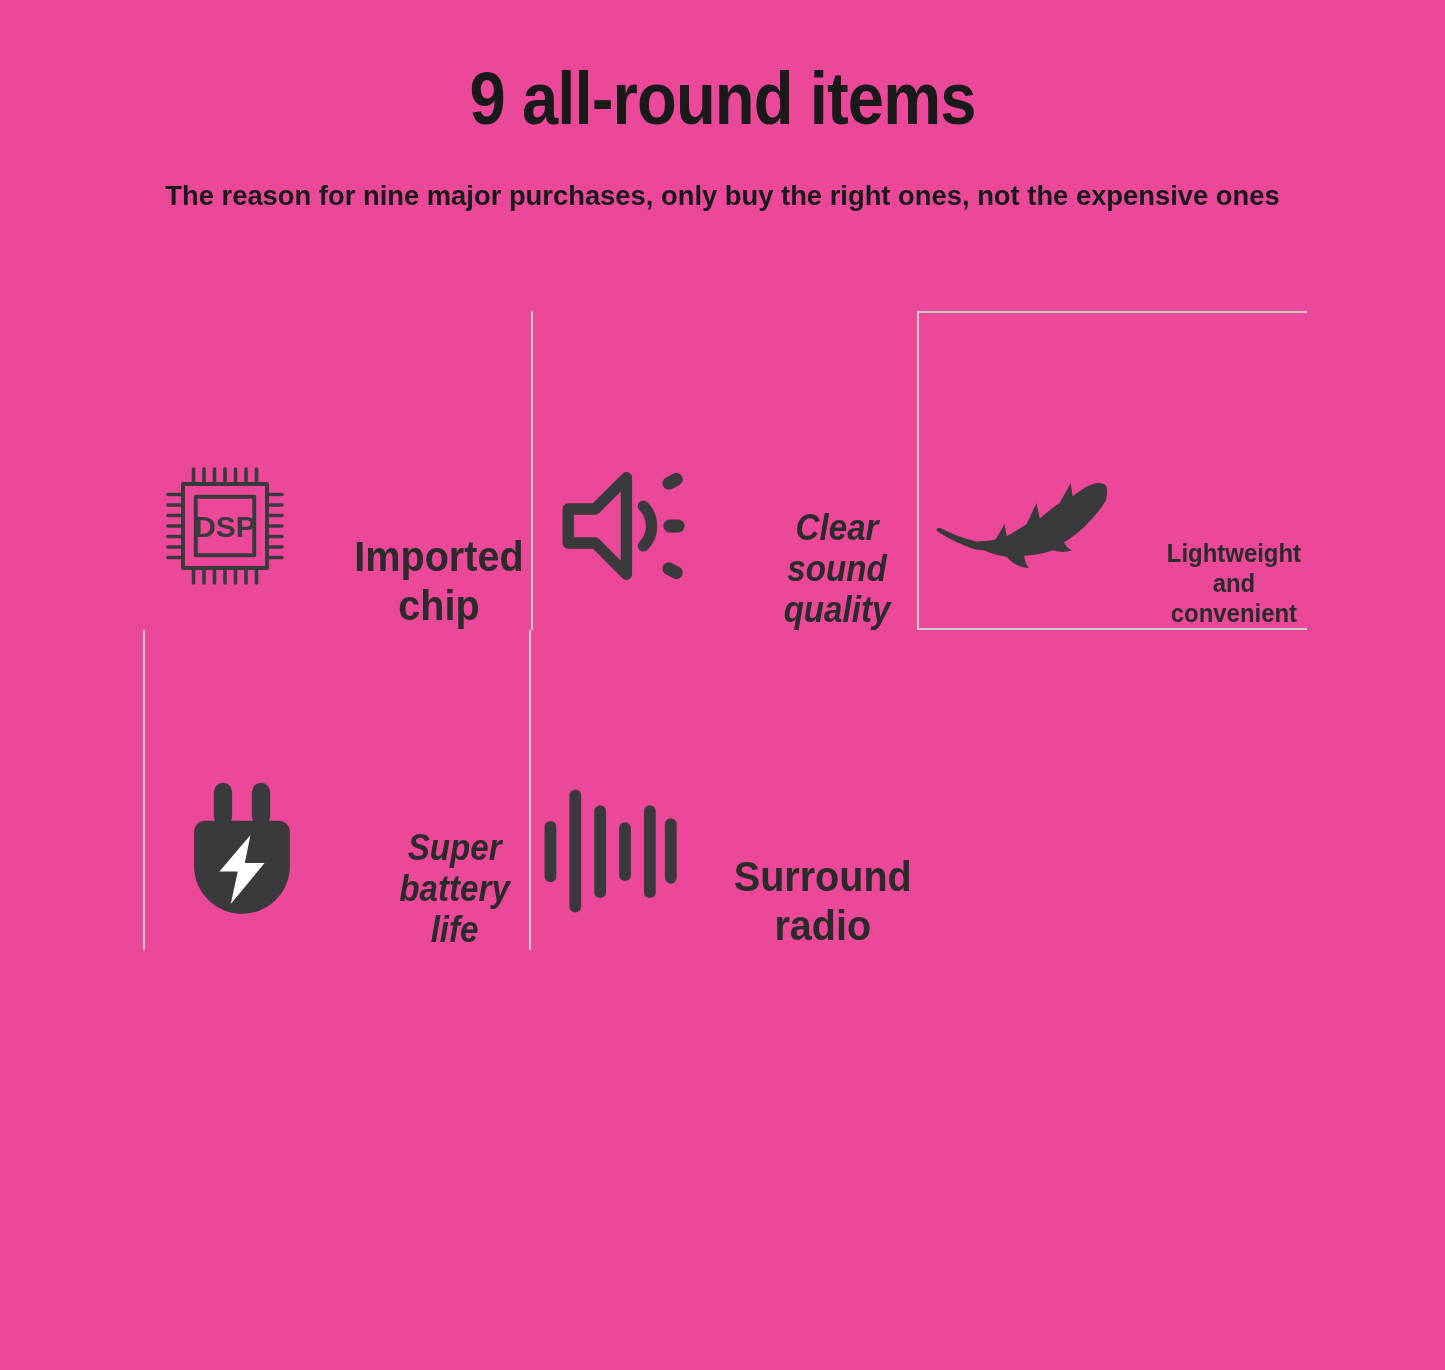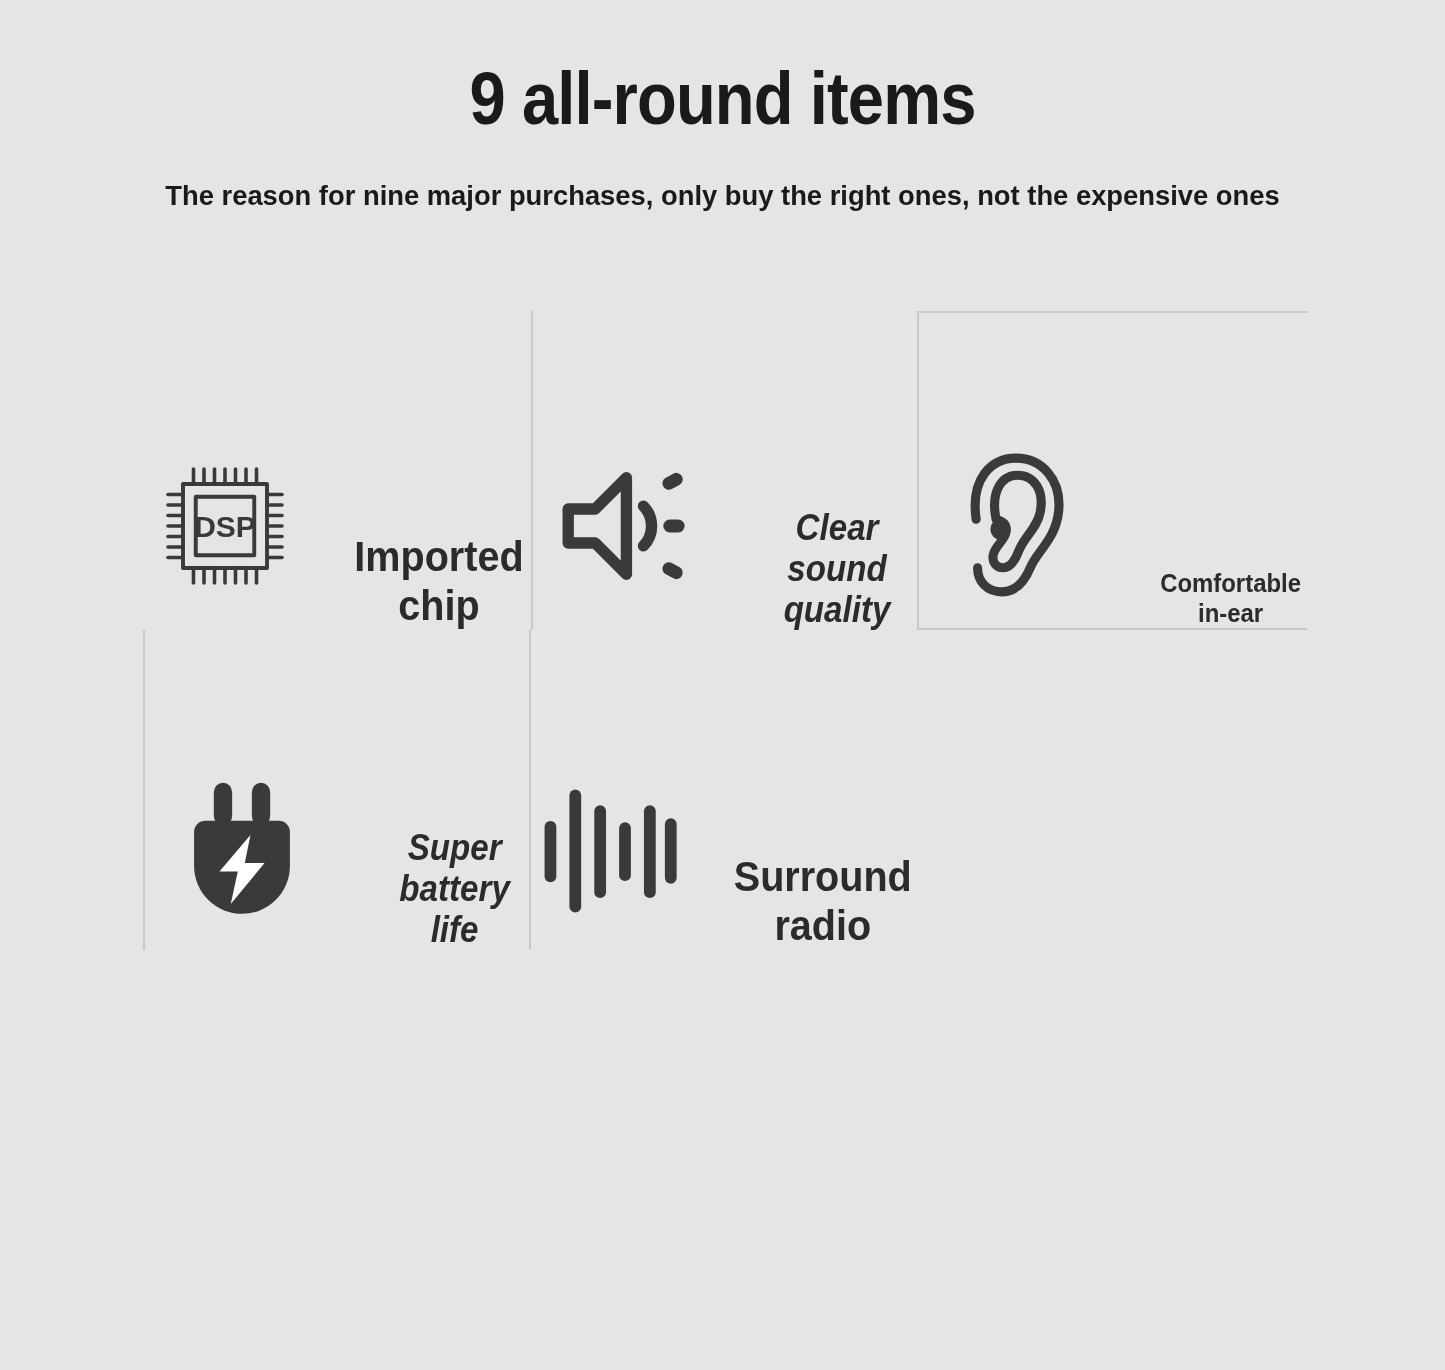--- a/index.html
+++ b/index.html
@@ -9,21 +9,21 @@
     height: 1370px;
     background: #ffffff;
     font-family: "Liberation Sans", "DejaVu Sans", sans-serif;
     overflow: hidden;
   }
 
   .page {
     position: relative;
     width: 1445px;
     height: 1370px;
-    background: #e5e5e5;
+    background: #ec4899;
   }
 
   
   .header {
     position: absolute;
     top: 0;
     left: 0;
     width: 1445px;
     text-align: center;
   }
@@ -169,47 +169,55 @@
             <rect x="79" y="45.5" width="15" height="9" rx="4.5"></rect>
             <rect x="78" y="14" width="15" height="9" rx="4.5" transform="rotate(-28 85.5 18.5)"></rect>
             <rect x="78" y="77" width="15" height="9" rx="4.5" transform="rotate(28 85.5 81.5)"></rect>
           </g>
         </svg>
       </div>
       <div class="label md">Clear sound quality</div>
     </div>
 
 
-
-
     <div class="cell r2 r-mid">
       <div class="icon-wrap">
-        <svg width="118" height="148" viewBox="0 0 80 104" aria-hidden="true">
-          <path class="ic" stroke-width="6.4" d="
-            M12 48
-            C8 20 22 5 40 5
-            C58 5 72 20 70 42
-            C68 62 55 70 50 82
-            C45 94 38 99 30 99
-            C20 99 13 92 13 82"></path>
-          <path class="ic" stroke-width="6.4" d="
-            M26 48
-            C22 28 30 17 41 17
-            C53 17 60 28 57 43
-            C55 54 46 60 42 70
-            C39 78 35 82 31 82
-            C26 82 23 78 24 73
-            C25 67 32 63 33 57
-            C34 51 30 49 26 48 Z"></path>
-          <ellipse class="icf" cx="29" cy="55" rx="7" ry="7.5"></ellipse>
-        </svg>
-      </div>
-      <div class="label sm">Comfortable
-in-ear</div>
-    </div>
+        <svg width="176" height="110" viewBox="0 0 160 100" aria-hidden="true">
+          <path class="icf" d="
+            M158 14
+            C150 8 138 16 128 24
+            L126 12 L116 30
+            C110 34 104 39 98 44
+            L95 30 L86 49
+            C80 53 74 57 68 60
+            L66 49 L58 63
+            C50 66 43 67 38 66
+            C44 73 55 77 68 79
+            C74 86 82 89 88 89
+            C85 85 84 81 84 78
+            C92 78 101 76 110 73
+            C116 75 122 75 127 73
+            C123 71 121 68 120 66
+            C133 58 148 44 158 28
+            C159 24 160 17 158 14 Z"></path>
+          <path class="icf" d="
+            M40 65
+            C28 62 18 58 8 53
+            C5 52 3 54 5 56
+            C16 63 28 69 39 72
+            C44 73 48 73 52 73
+            C47 70 43 68 40 65 Z"></path>
+          <path class="ic" stroke-width="2.2" d="M40 66 C62 66 96 58 128 40"></path>
+        </svg>
+      </div>
+      <div class="label sm">Lightweight and
+convenient</div>
+    </div>
+
+
 
     <div class="cell r3 c-mid">
       <div class="icon-wrap">
         <svg width="124" height="142" viewBox="0 0 88 100" aria-hidden="true">
           <g class="icf">
             <rect x="24" y="3" width="13" height="30" rx="6.5"></rect>
             <rect x="51" y="3" width="13" height="30" rx="6.5"></rect>
             <path d="
               M10 38
               a8 8 0 0 1 8 -8

